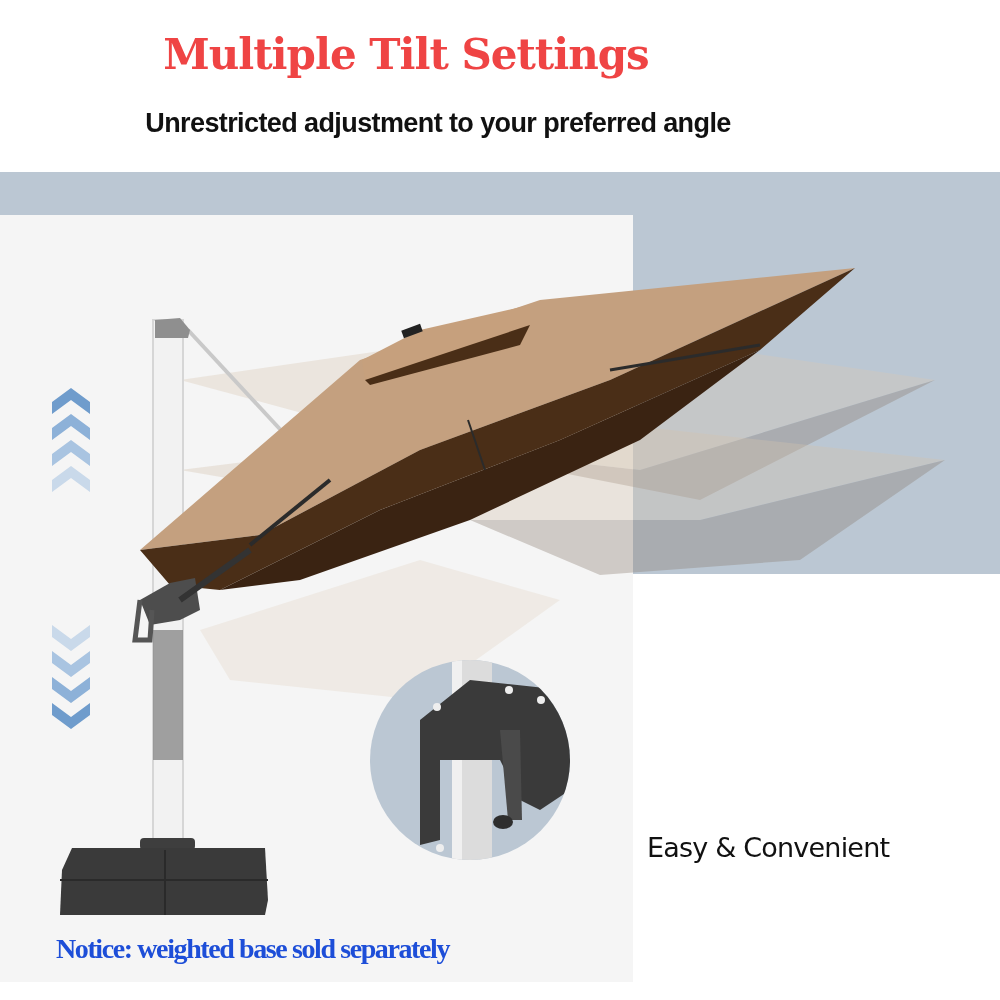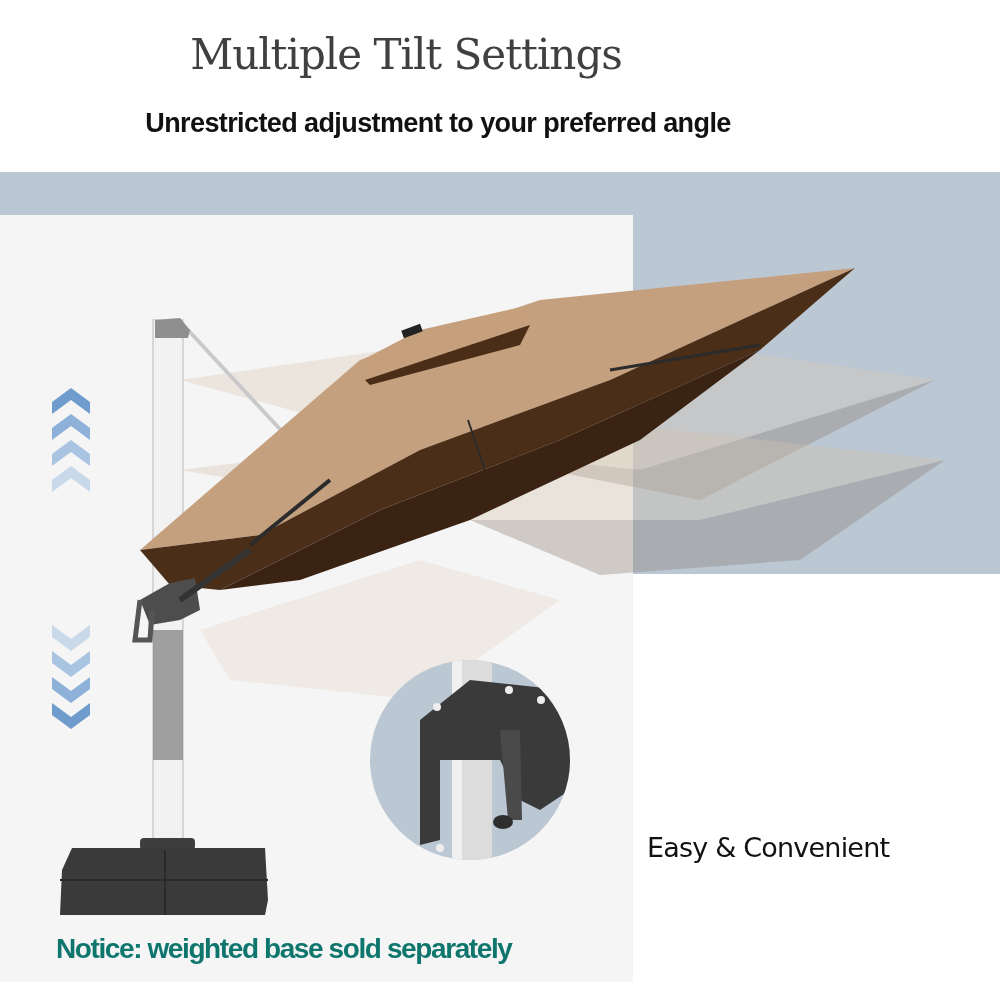--- a/index.html
+++ b/index.html
@@ -1,24 +1,24 @@
 <!DOCTYPE html>
 <html><head>
 <meta charset="utf-8">
 <style>
   html,body{margin:0;padding:0;}
   body{width:1000px;height:1000px;position:relative;overflow:hidden;background:#ffffff;font-family:"DejaVu Sans",sans-serif;}
-  .title{position:absolute;left:0;top:30px;width:812px;text-align:center;font-family:"DejaVu Serif",serif;font-weight:normal;font-size:42px;letter-spacing:-1px;color:#404040;}
+  .title{position:absolute;left:0;top:30px;width:812px;text-align:center;font-family:"DejaVu Serif",serif;font-weight:bold;font-size:42px;letter-spacing:-1px;color:#ef4444;}
   .subtitle{position:absolute;left:0;top:108px;width:876px;text-align:center;font-family:Liberation Sans, sans-serif;font-weight:bold;font-size:27px;letter-spacing:-0.6px;color:#111;}
   .blue-band{position:absolute;left:0;top:172px;width:1000px;height:43px;background:#bbc7d3;}
   .blue-right{position:absolute;left:633px;top:172px;width:367px;height:402px;background:#bbc7d3;}
   .gray-panel{position:absolute;left:0;top:215px;width:633px;height:767px;background:#f5f5f5;}
   .illus{position:absolute;left:0;top:0;width:1000px;height:1000px;}
   .chev-col{position:absolute;left:52px;width:38px;}
-  .notice{position:absolute;left:56px;top:933px;font-family:Liberation Sans, sans-serif;font-weight:bold;font-size:28px;letter-spacing:-1.4px;color:#0f766e;}
+  .notice{position:absolute;left:56px;top:933px;font-family:Liberation Serif, serif;font-weight:bold;font-size:28px;letter-spacing:-1.4px;color:#1d4ed8;}
   .easy{position:absolute;left:647px;top:832px;font-family:"DejaVu Sans",sans-serif;font-size:27px;letter-spacing:-0.8px;color:#111;}
 </style>
 </head>
 <body>
 
 <div class="blue-band"></div>
 <div class="blue-right"></div>
 <div class="gray-panel"></div>
 
 <div class="title">Multiple Tilt Settings</div>

